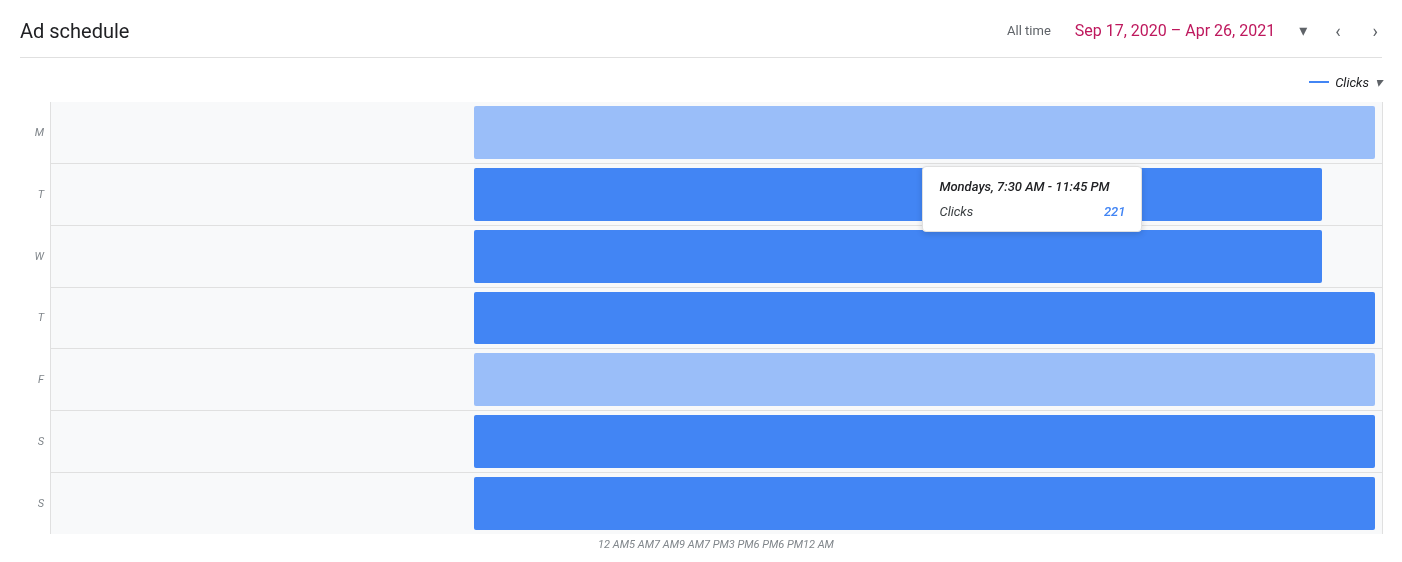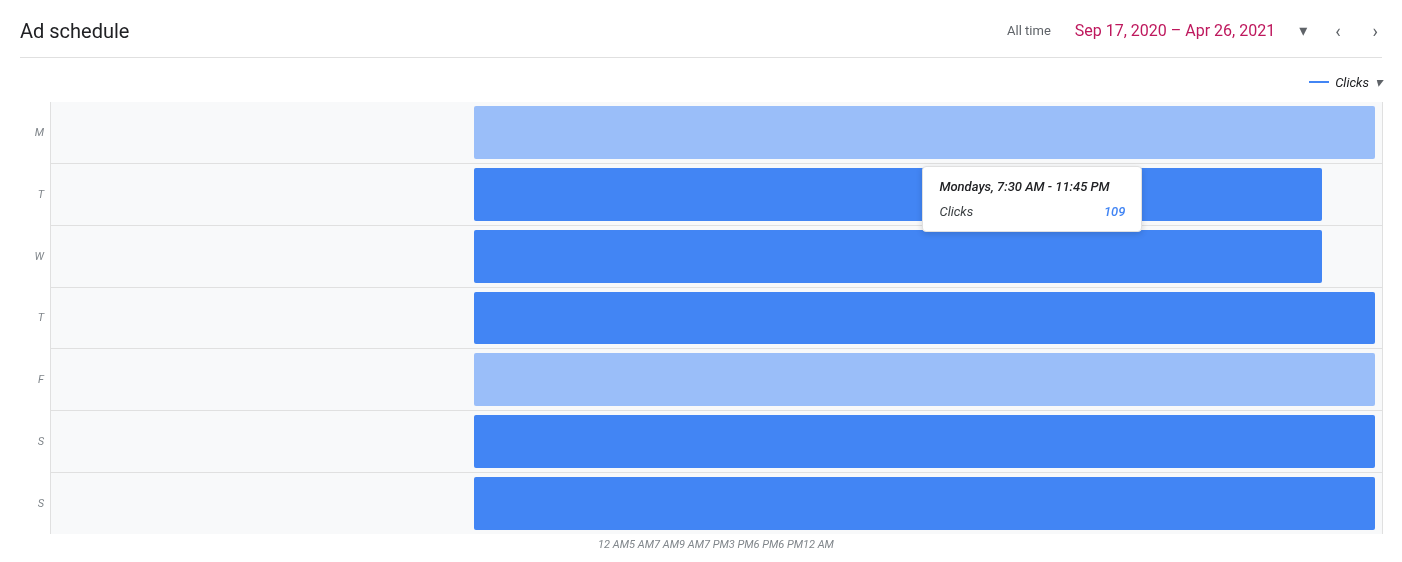--- a/index.html
+++ b/index.html
@@ -294,21 +294,21 @@
               <div class="grid-line" style="left: 100%;"></div>
             </div>
 
             <div class="day-row">
               <div class="bar-segment bar-monday"></div>
 
               <div class="tooltip">
                 <div class="tooltip-title">Mondays, 7:30 AM - 11:45 PM</div>
                 <div class="tooltip-row">
                   <span class="tooltip-metric">Clicks</span>
-                  <span class="tooltip-value">109</span>
+                  <span class="tooltip-value">221</span>
                 </div>
               </div>
             </div>
 
             <div class="day-row">
               <div class="bar-segment bar-tuesday"></div>
             </div>
 
             <div class="day-row">
               <div class="bar-segment bar-wednesday"></div>

